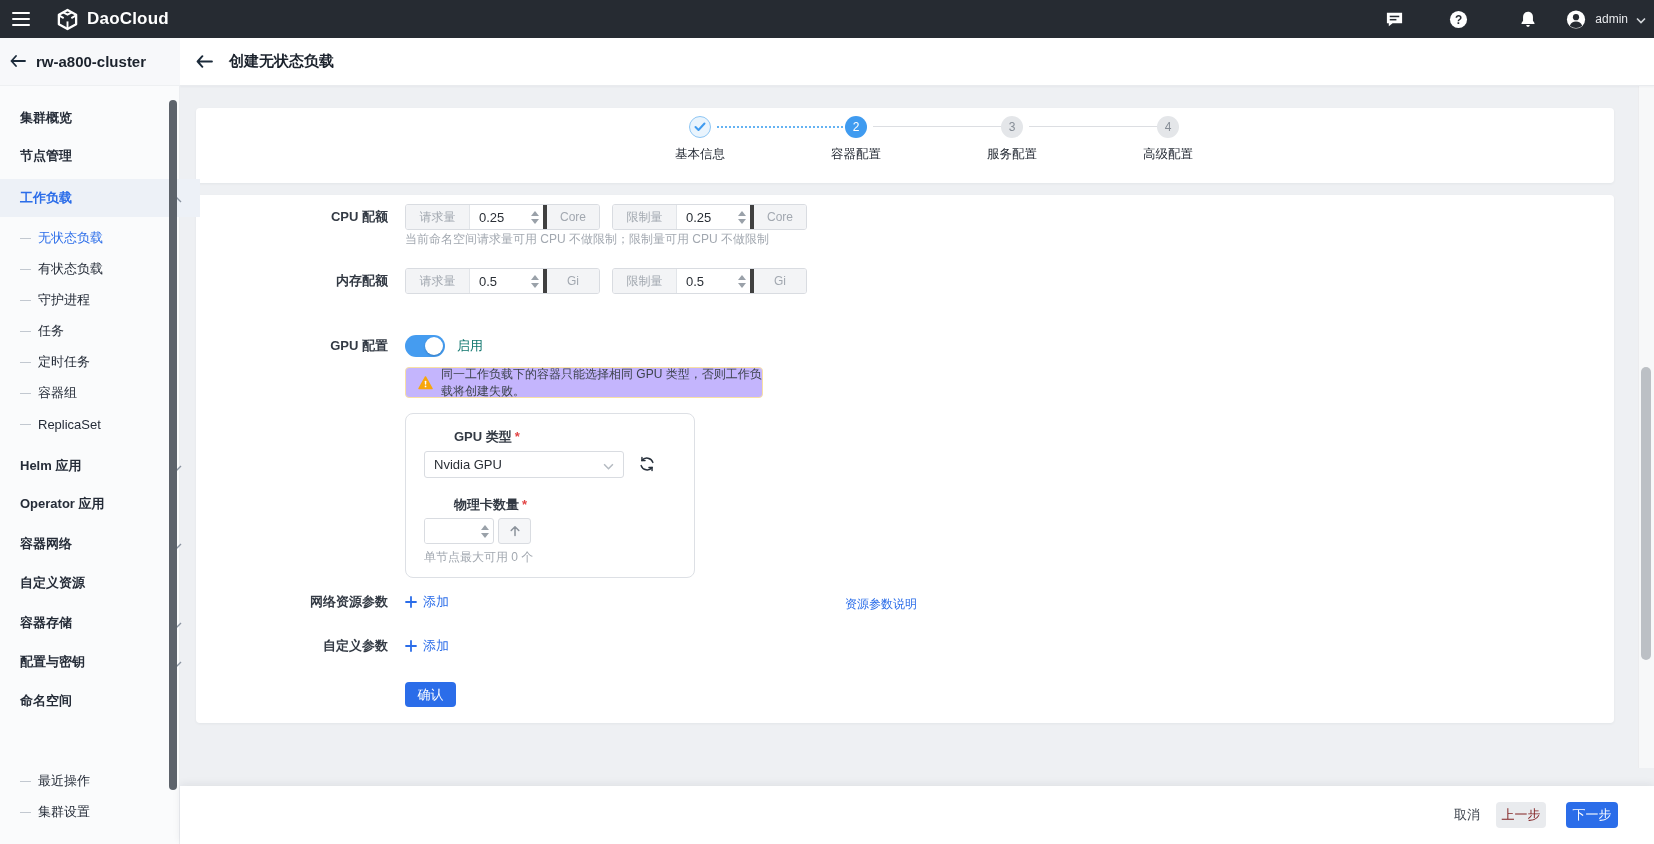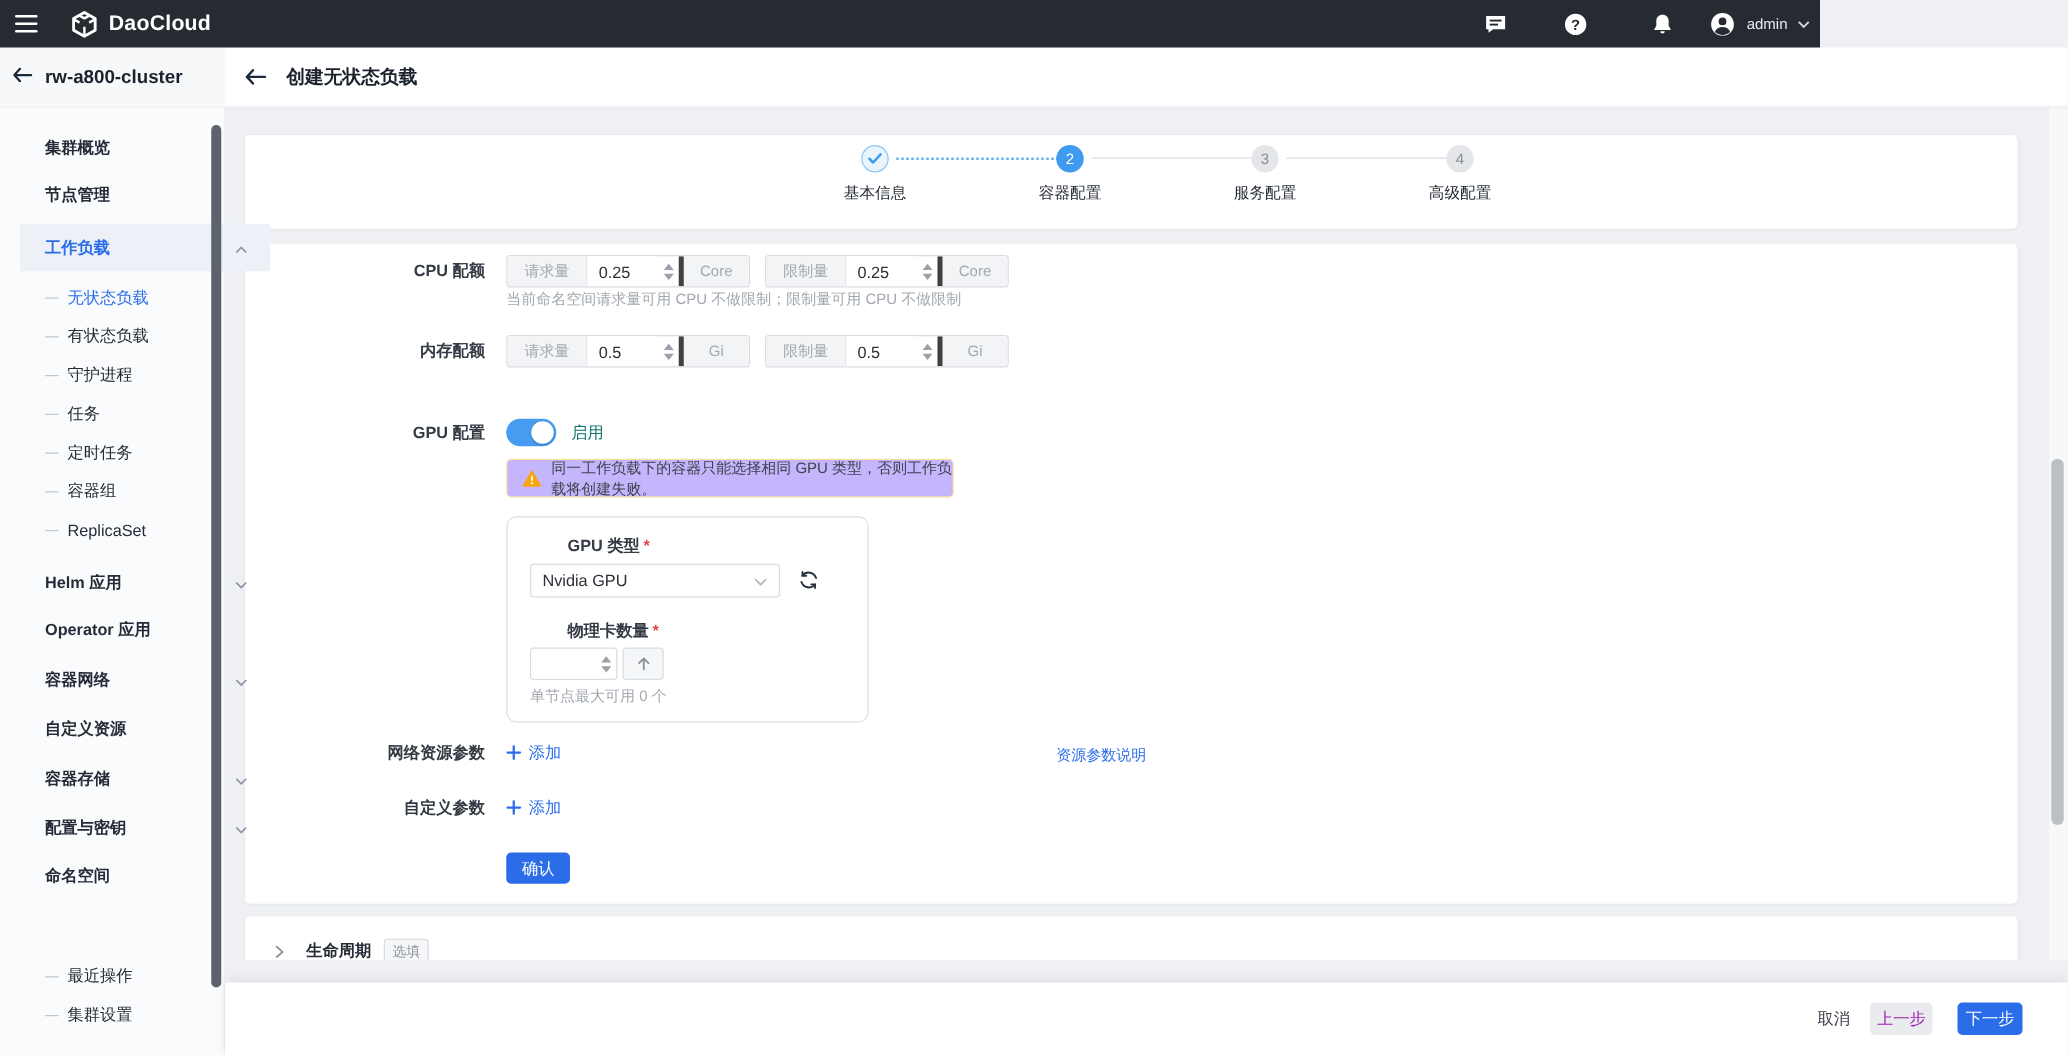--- a/index.html
+++ b/index.html
@@ -1,41 +1,41 @@
 <!DOCTYPE html>
 <html><head>
 <meta charset="utf-8">
 <style>
   * { margin:0; padding:0; box-sizing:border-box; }
   html,body { width:1654px; height:844px; overflow:hidden;
     font-family:"Liberation Sans","DejaVu Sans",sans-serif; background:#eef0f3; }
 
   
-  .topbar { position:absolute; left:0; top:0; width:1456px; height:38px;
+  .topbar { position:absolute; left:0; top:0; width:1654px; height:38px;
     background:#262b32; display:flex; align-items:center; z-index:50; }
   .hamburger { width:38px; height:38px; display:flex; flex-direction:column;
     justify-content:center; align-items:center; gap:4px; cursor:pointer; margin-left:2px;}
   .hamburger i { display:block; width:18px; height:2px; background:#fff; border-radius:1px;}
   .brand { display:flex; align-items:center; gap:8px; margin-left:16px; }
   .brand-name { color:#fff; font-size:17px; font-weight:bold; letter-spacing:.2px; }
   .t-right { margin-left:auto; display:flex; align-items:center; height:38px; }
   .t-ic { width:20px; height:20px; display:flex; align-items:center; justify-content:center; cursor:pointer;}
   .t-ic.chat { margin-right:44px; } .t-ic.help { margin-right:50px; } .t-ic.bell { margin-right:28px; }
   .t-user { display:flex; align-items:center; gap:8px; cursor:pointer; margin-right:8px;}
   .t-user-name { color:#e8eaed; font-size:12px; }
   .t-caret { margin-right:0px; }
 
   
   .sidebar { position:absolute; left:0; top:38px; width:180px; height:806px;
     background:#fafbfc; border-right:1px solid #ebedf0; z-index:20; }
   .s-cluster { position:absolute; left:0; top:0; width:180px; height:48px;
     display:flex; align-items:center; gap:10px; padding-left:10px; background:#f7f8fa;
     border-bottom:1px solid #eef0f2;}
   .s-cluster-name { font-size:15px; font-weight:bold; color:#1b222c; }
-  .nav-row { position:absolute; left:16px; width:200px; height:30px; display:flex;
+  .nav-row { position:absolute; left:0; width:200px; height:30px; display:flex;
     align-items:center; cursor:pointer; }
   .nav-top { padding-left:20px; font-size:13px; font-weight:bold; color:#252c38; }
   .nav-top.open { height:38px; background:#edf1f7; }
   .nav-top .chev { position:absolute; right:18px; }
   .nav-sub { padding-left:20px; font-size:13px; color:#252c38; }
   .nav-dash { display:inline-block; width:11px; height:0; border-top:1px solid #c2c8d0;
     margin-right:7px; flex:none;}
   .nav-blue { color:#2b6de9 !important; }
   .s-scroll { position:absolute; right:2px; top:62px; width:8px; height:690px;
     background:#5d636b; border-radius:4px; }
@@ -119,21 +119,21 @@
     background:#f5f6f8; border:1px solid #d9dce1; border-radius:3px;
     display:flex; align-items:center; justify-content:center; cursor:pointer; }
   .gp-help { position:absolute; left:18px; top:135px; font-size:12px; color:#a2a8b0; }
 
   
   .add-link { display:flex; align-items:center; gap:6px; color:#2b6de9; font-size:13px; cursor:pointer; }
   .doc-link { position:absolute; left:649px; top:401px; font-size:12px; color:#2b6de9; cursor:pointer; }
   .btn { border:0; border-radius:4px; font-size:13px; font-family:inherit; cursor:pointer;
     display:inline-flex; align-items:center; justify-content:center; }
   .btn-primary { background:#2b6de9; color:#fff; }
-  .btn-grey { background:#e9ebee; color:#a21caf; }
+  .btn-grey { background:#e9ebee; color:#7f1d1d; }
   .btn-confirm { position:absolute; left:209px; top:487px; width:51px; height:25px; }
 
   
   .life-row { position:absolute; left:0; top:0; width:100%; height:38px;
     display:flex; align-items:center; cursor:pointer; }
   .life-title { margin-left:18px; font-size:13px; font-weight:bold; color:#262c36; }
   .life-badge { margin-left:10px; font-size:11px; color:#8b9199; background:#f6f7f9;
     border:1px solid #d9dce1; border-radius:3px; padding:2px 6px; }
 
   
@@ -467,31 +467,20 @@
               <path d="M6 1 V11 M1 6 H11" stroke="#2b6de9" stroke-width="1.8" stroke-linecap="round"></path>
             </svg>
           <span>添加</span>
         </span>
       </span>
     </div>
 
     <button class="btn btn-primary btn-confirm">确认</button>
   </div>
 
-  <div class="card card-life">
-    <div class="life-row" style="top:9px">
-      <span style="margin-left:24px; display:flex;">
-        <svg width="7" height="11" viewBox="0 0 7 11">
-            <polyline points="1,1 6,5.5 1,10" fill="none" stroke="#8a93a0" stroke-width="1.5"></polyline>
-          </svg>
-      </span>
-      <span class="life-title">生命周期</span>
-      <span class="life-badge">选填</span>
-    </div>
-  </div>
 </div>
 
 <div class="page-scroll" style="right:0; top:86px; height:682px; position:absolute;">
   <div class="page-thumb"></div>
 </div>
 
 <div class="footer">
   <span class="footer-cancel">取消</span>
   <button class="btn btn-grey footer-prev">上一步</button>
   <button class="btn btn-primary footer-next">下一步</button>

